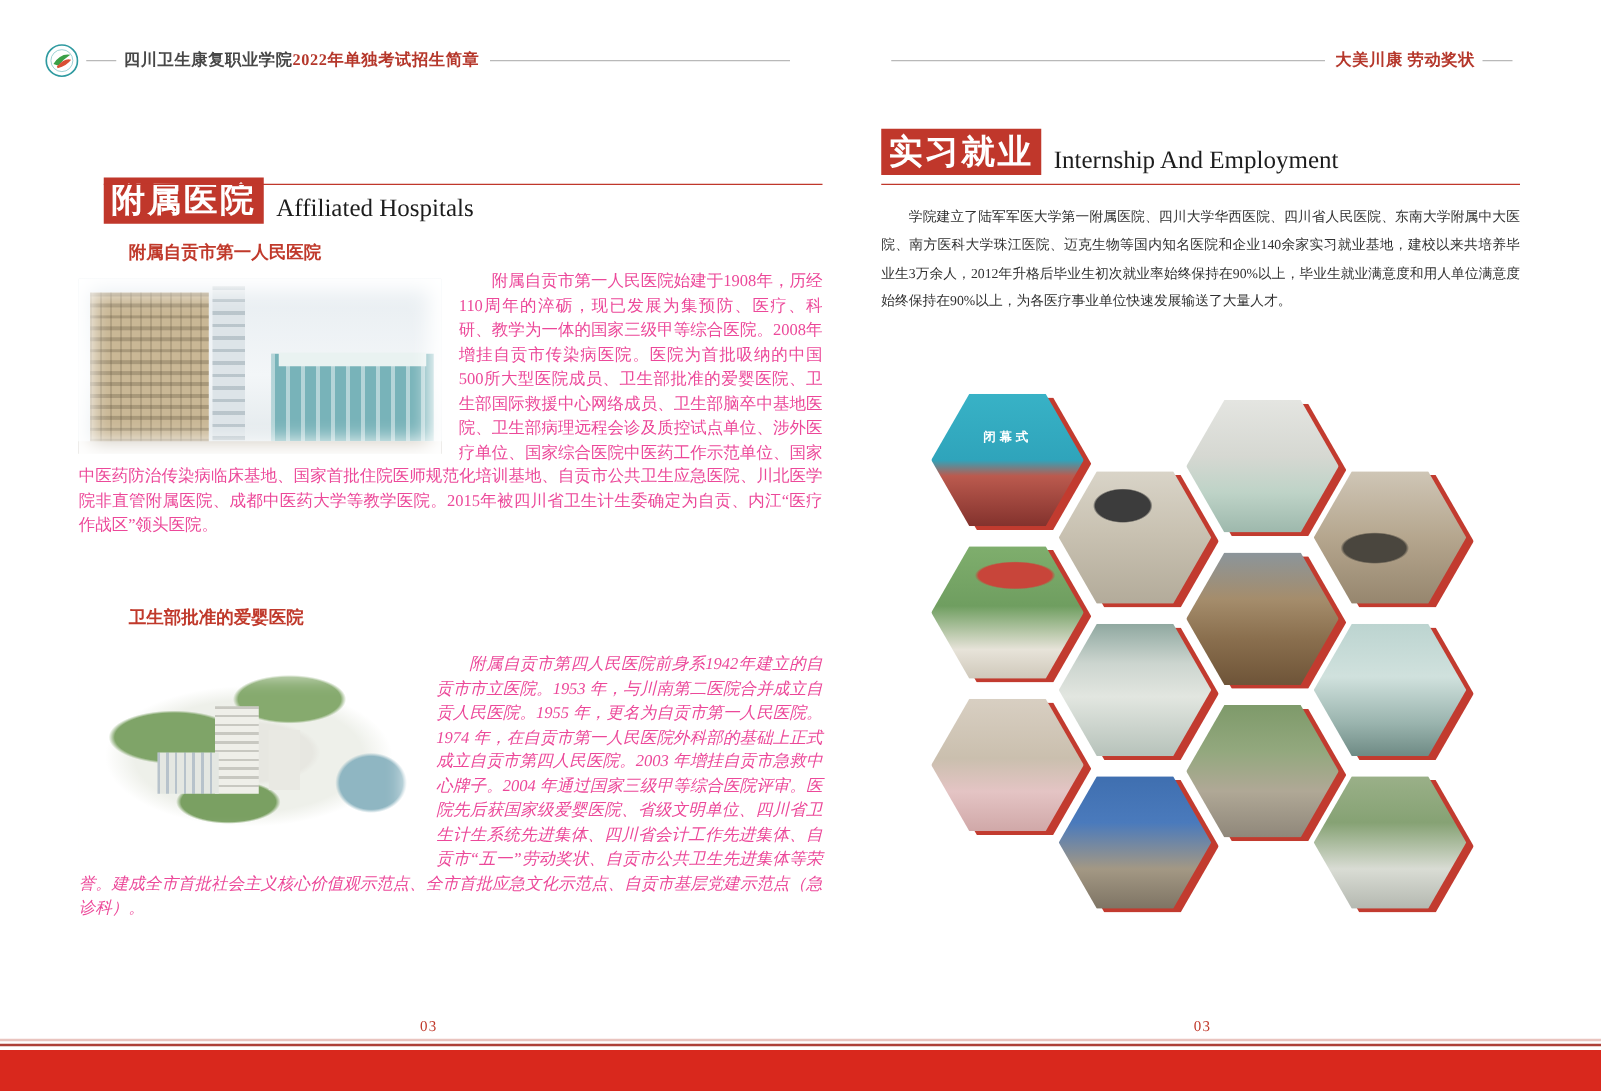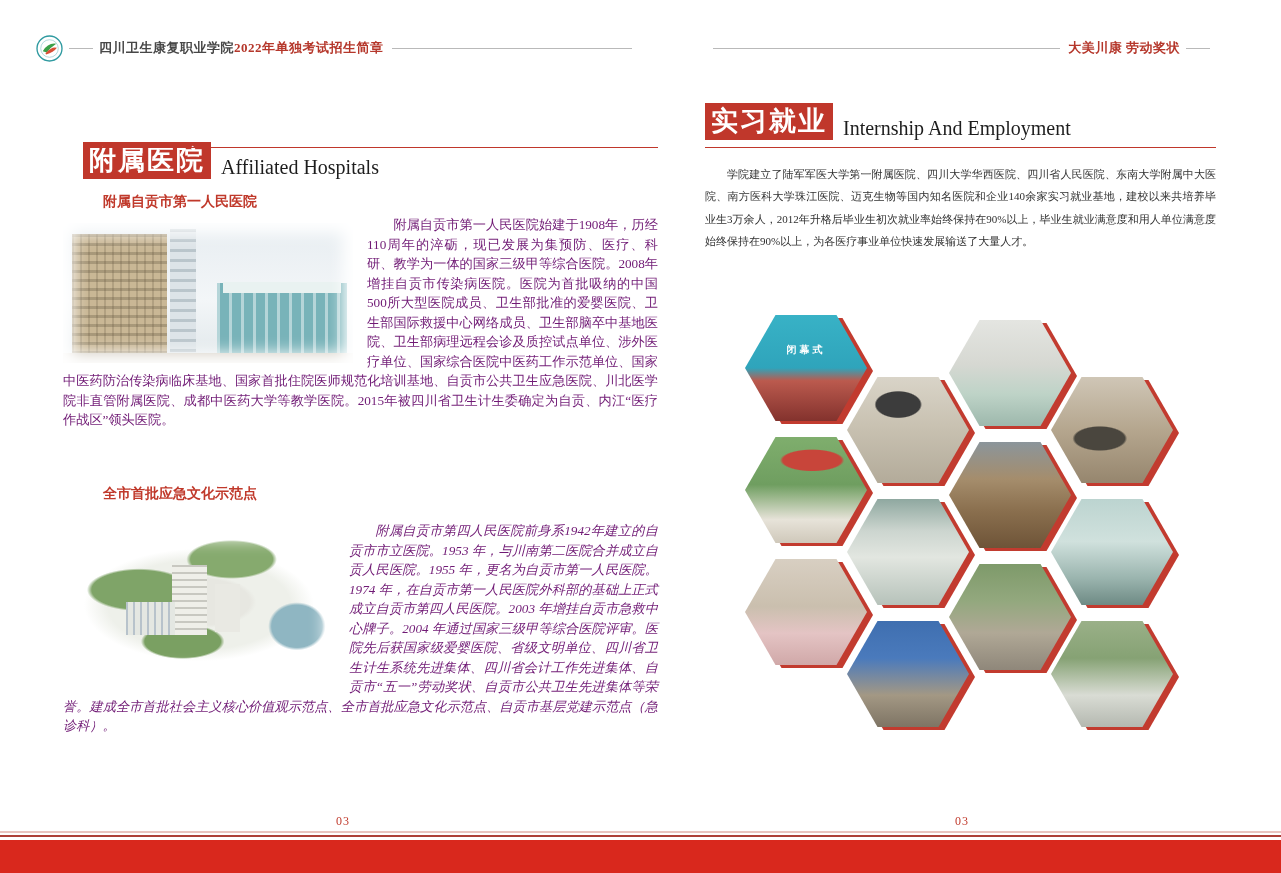--- a/index.html
+++ b/index.html
@@ -24,21 +24,21 @@
   .title-block{background:#c0372b;color:#fff;font-size:27px;font-weight:bold;line-height:37px;
                padding:0 6px;letter-spacing:2px;white-space:nowrap;}
   .title-en{font-size:20px;color:#1d1d1d;margin-left:10px;line-height:24px;white-space:nowrap;}
   .title-rule{position:absolute;top:147px;height:1px;background:#c0372b;}
   .tr-left{left:83px;width:575px;}
   .tr-right{left:705px;width:511px;}
 
   
   .sub-heading{position:absolute;left:103px;color:#c0392b;font-weight:bold;font-size:14px;white-space:nowrap;}
   .para{position:absolute;left:63px;width:595px;font-size:13.2px;line-height:19.5px;
-        text-align:justify;text-indent:2em;color:#701a75;}
+        text-align:justify;text-indent:2em;color:#ec4899;}
   .para::after{content:"";display:block;clear:both;}
   .photo-float{float:left;display:block;position:relative;text-indent:0;}
   .right-para{position:absolute;left:705px;top:163px;width:511px;font-size:11px;line-height:22.3px;
               text-align:justify;text-indent:2em;color:#303030;}
 
   
   .photo1{width:290px;height:140px;margin:8px 14px 8px 0;
           background:linear-gradient(180deg,#e7edf1 0%,#f3f6f8 55%,#e0e7ea 100%);}
   .photo1 .b-tan{position:absolute;left:3%;top:8%;width:33%;height:86%;background:#c9b795;
         background-image:repeating-linear-gradient(180deg,rgba(92,80,58,.30) 0 3px,transparent 3px 9px),
@@ -139,21 +139,21 @@
       <span class="b-tan"></span>
       <span class="b-mid"></span>
       <span class="b-teal"></span>
       <span class="b-sign"></span>
       <span class="ground"></span>
       <span class="fade"></span>
     </span>
     <span>附属自贡市第一人民医院始建于1908年，历经110周年的淬砺，现已发展为集预防、医疗、科研、教学为一体的国家三级甲等综合医院。2008年增挂自贡市传染病医院。医院为首批吸纳的中国500所大型医院成员、卫生部批准的爱婴医院、卫生部国际救援中心网络成员、卫生部脑卒中基地医院、卫生部病理远程会诊及质控试点单位、涉外医疗单位、国家综合医院中医药工作示范单位、国家中医药防治传染病临床基地、国家首批住院医师规范化培训基地、自贡市公共卫生应急医院、川北医学院非直管附属医院、成都中医药大学等教学医院。2015年被四川省卫生计生委确定为自贡、内江“医疗作战区”领头医院。</span>
   </div>
 
-  <div class="sub-heading" style="top:485px;">全市首批应急文化示范点</div>
+  <div class="sub-heading" style="top:485px;">卫生部批准的爱婴医院</div>
   <div class="para" style="top:521px;font-style:italic;">
     <span class="photo-float photo2" title="hospital-4-campus-aerial-photo">
       <span class="w1"></span>
       <span class="w2"></span>
       <span class="w3"></span>
       <span class="fade"></span>
     </span>
     <span>附属自贡市第四人民医院前身系1942年建立的自贡市市立医院。1953 年，与川南第二医院合并成立自贡人民医院。1955 年，更名为自贡市第一人民医院。1974 年，在自贡市第一人民医院外科部的基础上正式成立自贡市第四人民医院。2003 年增挂自贡市急救中心牌子。2004 年通过国家三级甲等综合医院评审。医院先后获国家级爱婴医院、省级文明单位、四川省卫生计生系统先进集体、四川省会计工作先进集体、自贡市“五一”劳动奖状、自贡市公共卫生先进集体等荣誉。建成全市首批社会主义核心价值观示范点、全市首批应急文化示范点、自贡市基层党建示范点（急诊科）。</span>
   </div>
 

